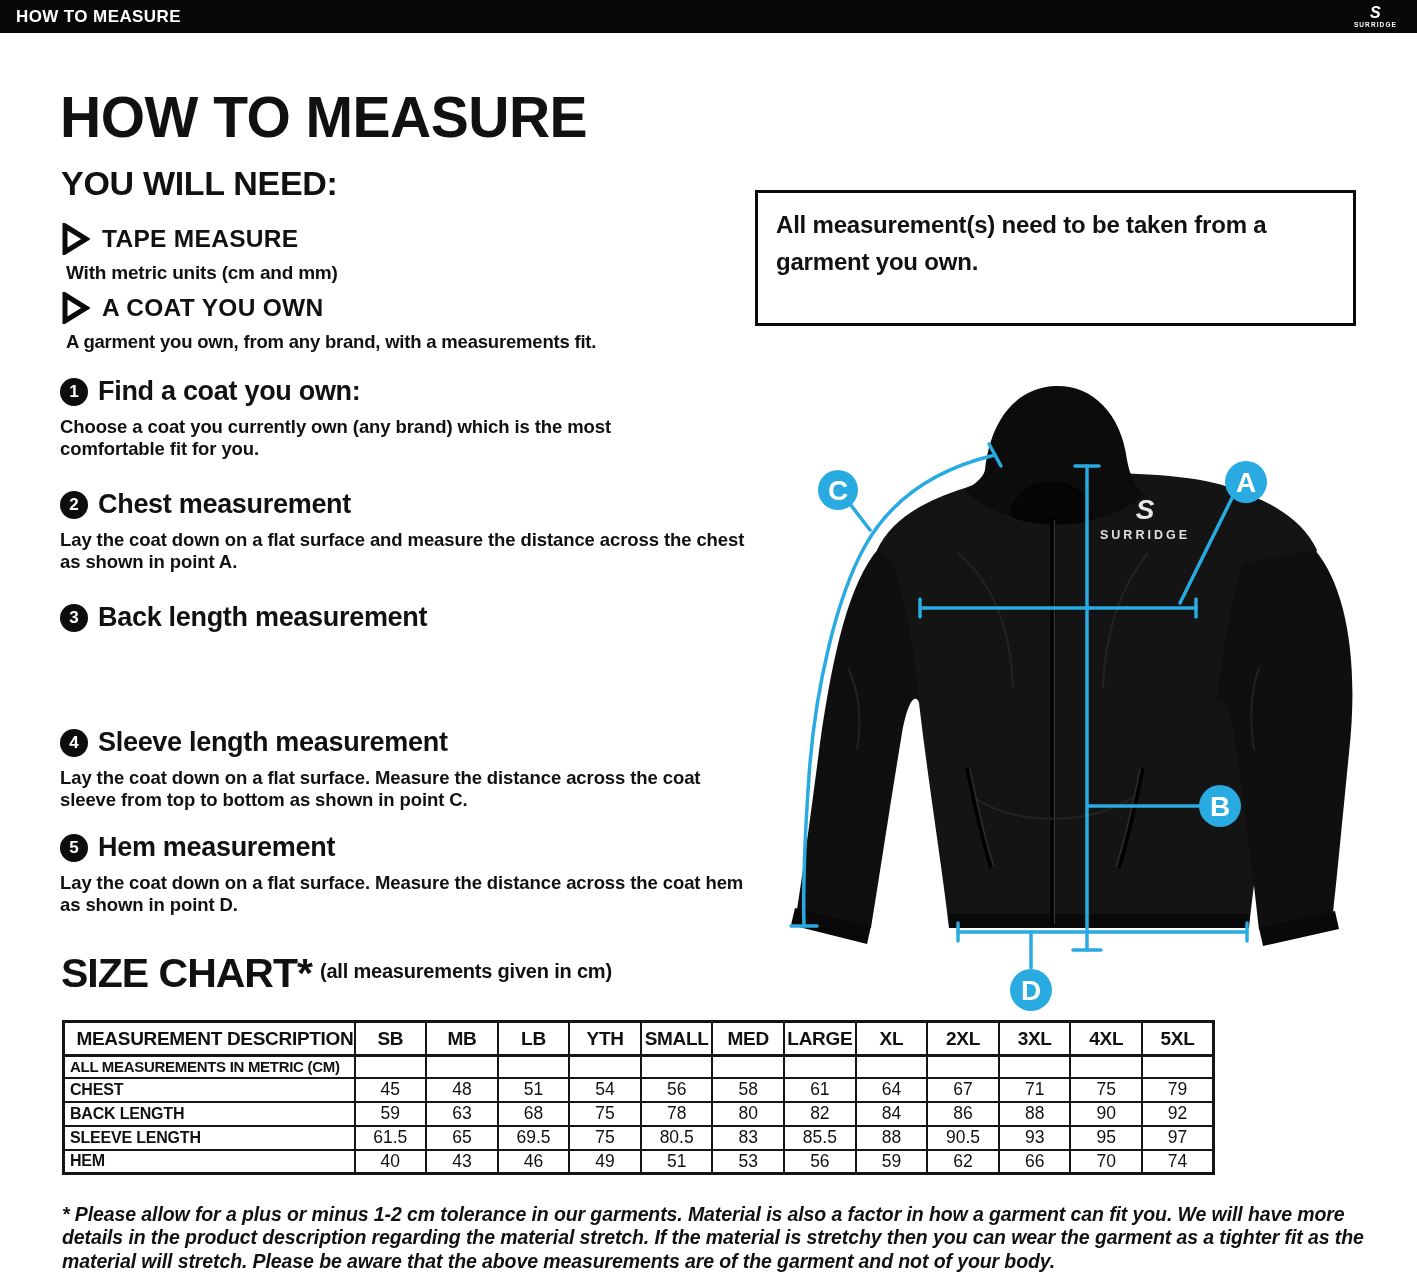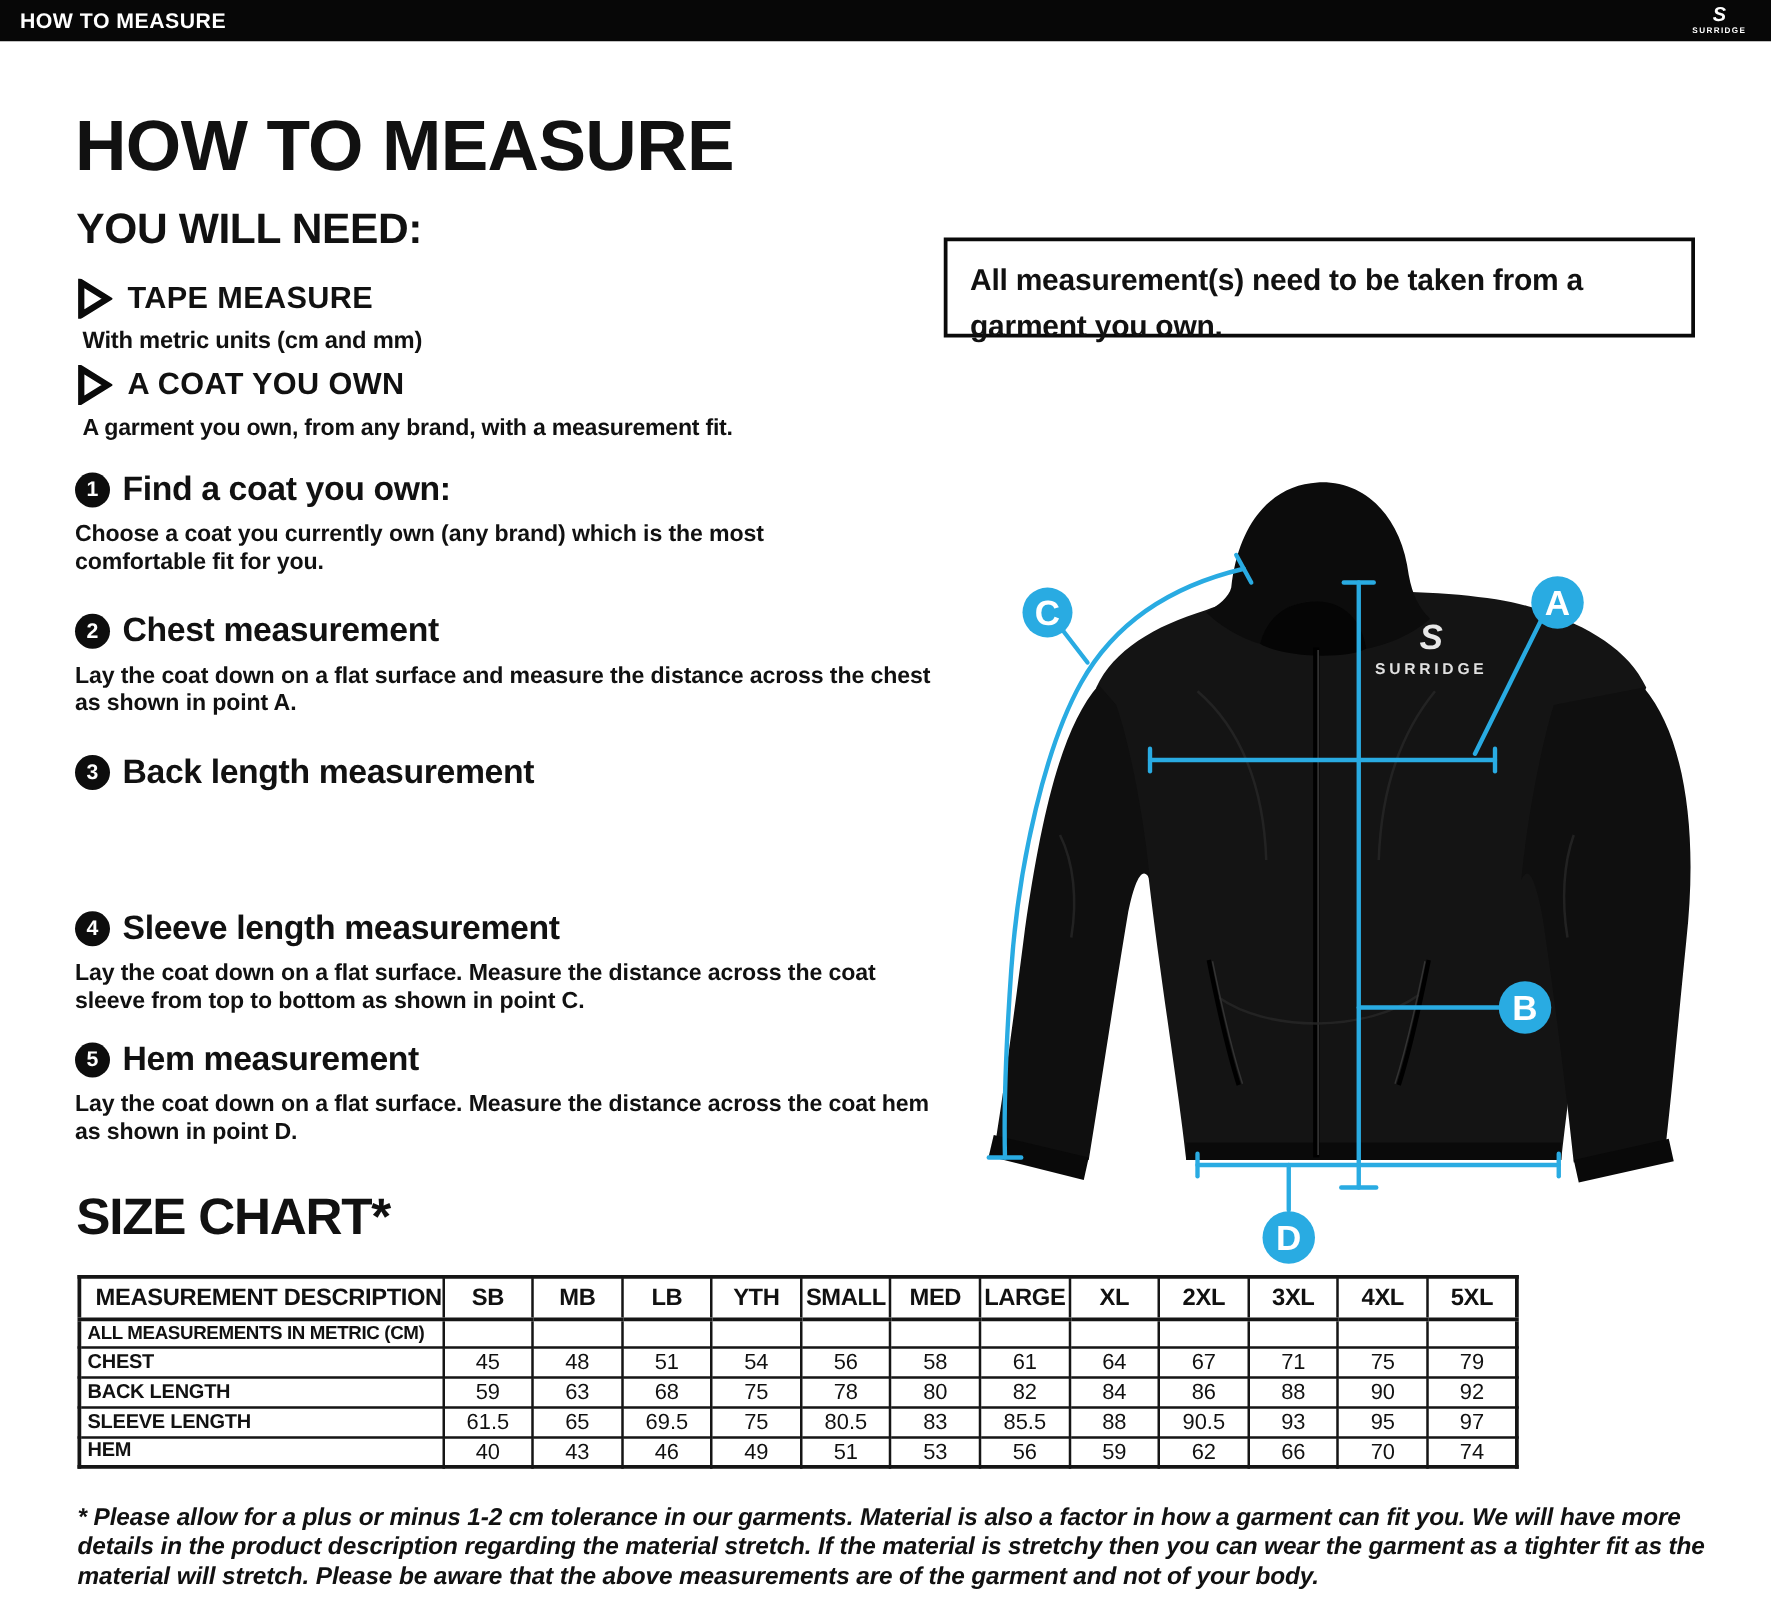--- a/index.html
+++ b/index.html
@@ -28,21 +28,21 @@
 
   
   .step { position:absolute; left:60px; width:690px; }
   .step-head { display:flex; align-items:center; gap:10px; }
   .step-num { width:28px; height:28px; border-radius:50%; background:#0d0d0d; color:#fff;
               font-size:17px; font-weight:bold; display:flex; align-items:center; justify-content:center; }
   .step-title { font-size:27px; font-weight:bold; letter-spacing:-.3px; }
   .step-body { margin-top:9px; font-size:18.5px; font-weight:bold; line-height:1.2; letter-spacing:-.1px; }
 
   
-  .callout { position:absolute; left:755px; top:190px; width:601px; height:80px;
+  .callout { position:absolute; left:755px; top:190px; width:601px; height:136px;
              border:3.5px solid #0a0a0a; padding:13px 18px; }
   .callout-text { font-size:24px; font-weight:bold; line-height:1.55; letter-spacing:-.2px; }
 
   
   .diagram { position:absolute; left:753px; top:368px; width:612px; height:655px; }
 
   
   .sc-head { position:absolute; left:61px; top:950px; display:flex; align-items:center; gap:8px; }
   .sc-title { font-size:41px; font-weight:bold; letter-spacing:-1px; }
   .sc-note { font-size:20px; font-weight:bold; padding-bottom:5px; letter-spacing:-.2px; }
@@ -89,21 +89,21 @@
     <div class="req-detail">With metric units (cm and mm)</div>
   </div>
 
   <div class="req" style="top:292px;">
     <div class="req-head">
       <svg class="tri" width="30" height="32" viewBox="0 0 30 32">
         <polygon points="5,3 26,16 5,29" fill="#fff" stroke="#0a0a0a" stroke-width="5" stroke-linejoin="miter"></polygon>
       </svg>
       <span class="req-label">A COAT YOU OWN</span>
     </div>
-    <div class="req-detail" style="font-size:18.5px;">A garment you own, from any brand, with a measurement fit.</div>
+    <div class="req-detail" style="font-size:18.5px;">A garment you own, from any brand, with a measurements fit.</div>
   </div>
 
   <div class="step" style="top:376px;">
     <div class="step-head">
       <div class="step-num">1</div>
       <div class="step-title">Find a coat you own:</div>
     </div>
     <div class="step-body" style="width:655px;">Choose a coat you currently own (any brand) which is the most comfortable fit for you.</div>
   </div>
 
@@ -238,20 +238,21 @@
       <text x="467" y="448" font-size="28" font-weight="bold" fill="#fff" text-anchor="middle">B</text>
       <circle cx="85" cy="122" r="20" fill="#29ABE2"></circle>
       <text x="85" y="132" font-size="28" font-weight="bold" fill="#fff" text-anchor="middle">C</text>
       <circle cx="278" cy="622" r="21" fill="#29ABE2"></circle>
       <text x="278" y="632" font-size="28" font-weight="bold" fill="#fff" text-anchor="middle">D</text>
     </g>
   </svg>
 
   <div class="sc-head">
     <span class="sc-title">SIZE CHART*</span>
+    <span class="sc-note">(all measurements given in cm)</span>
   </div>
 
   <div class="size-table-wrap">
     <table class="size-table">
         <colgroup>
           <col style="width: 291px;">
           <col style="width: 71.6px;">
           <col style="width: 71.6px;">
           <col style="width: 71.6px;">
           <col style="width: 71.6px;">

